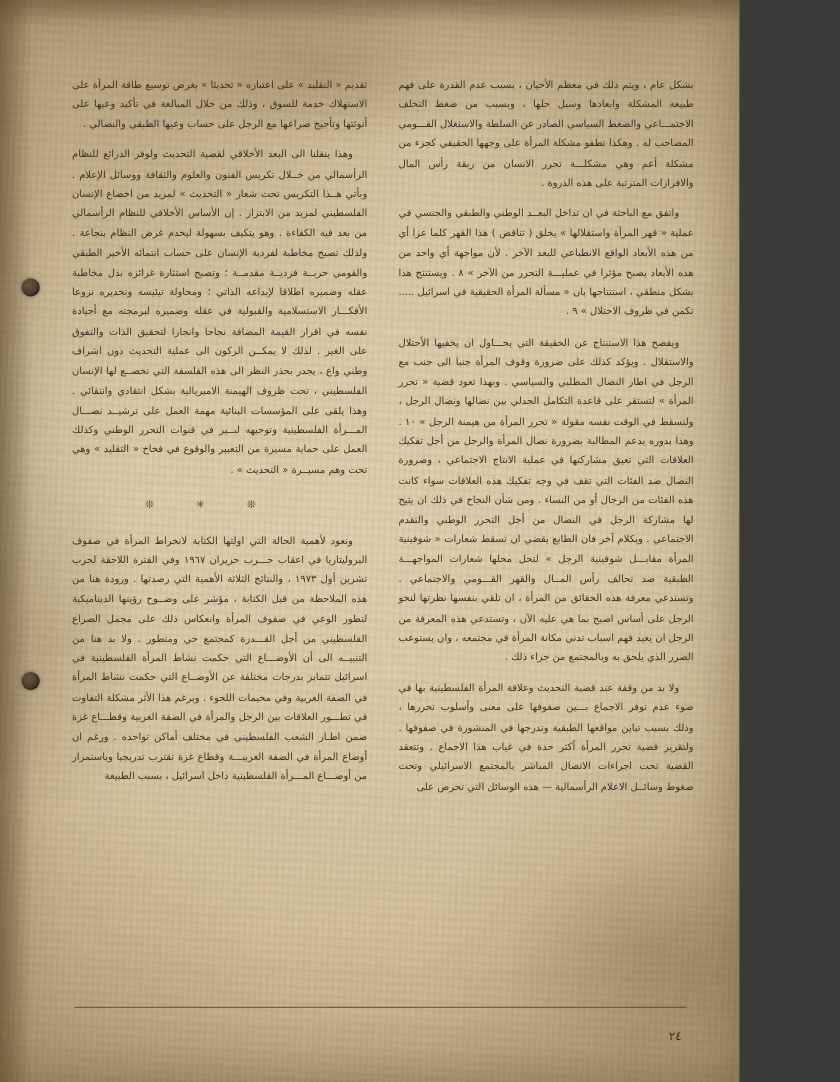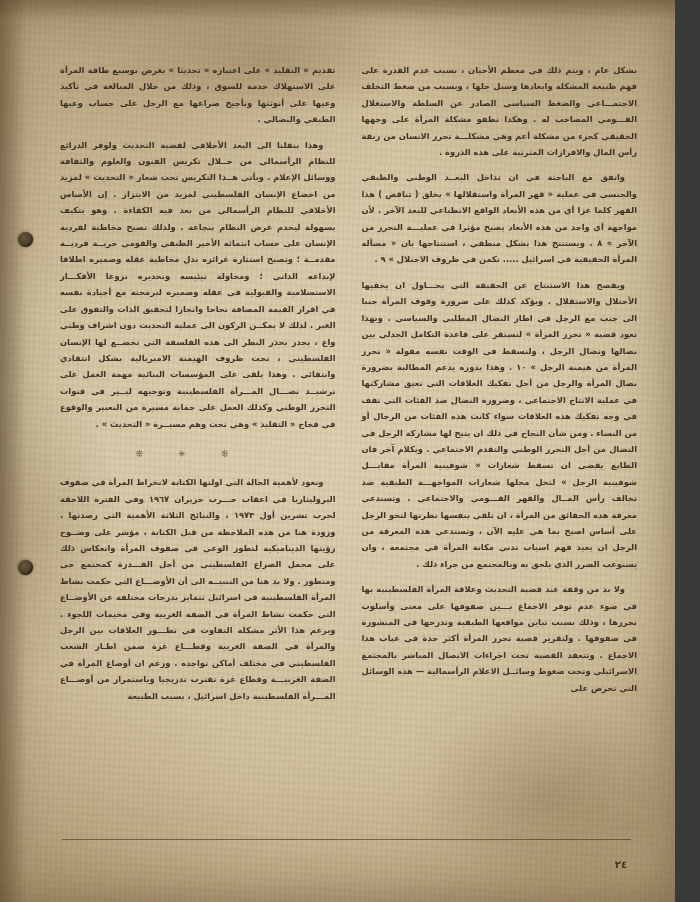--- a/index.html
+++ b/index.html
@@ -2,26 +2,25 @@
 <html lang="ar"><head>
 <meta charset="utf-8">
 <style>
   html, body {
     margin: 0;
     padding: 0;
     background: #3a3a38;
   }
   .page {
     position: relative;
-    width: 675px;
+    width: 616px;
     height: 902px;
     overflow: hidden;
     background: #5eead4;
     font-family: "DejaVu Sans", sans-serif;
-    font-weight: bold;
   }
   
   .paper {
     position: absolute;
     inset: 0;
     background:
       radial-gradient(ellipse 60% 40% at 18% 8%, rgba(120,92,52,0.22), rgba(120,92,52,0) 70%),
       radial-gradient(ellipse 40% 30% at 85% 5%, rgba(110,85,45,0.20), rgba(110,85,45,0) 70%),
       radial-gradient(ellipse 50% 35% at 92% 92%, rgba(110,85,45,0.22), rgba(110,85,45,0) 70%),
       radial-gradient(ellipse 45% 30% at 8% 95%, rgba(120,95,55,0.18), rgba(120,95,55,0) 70%),

